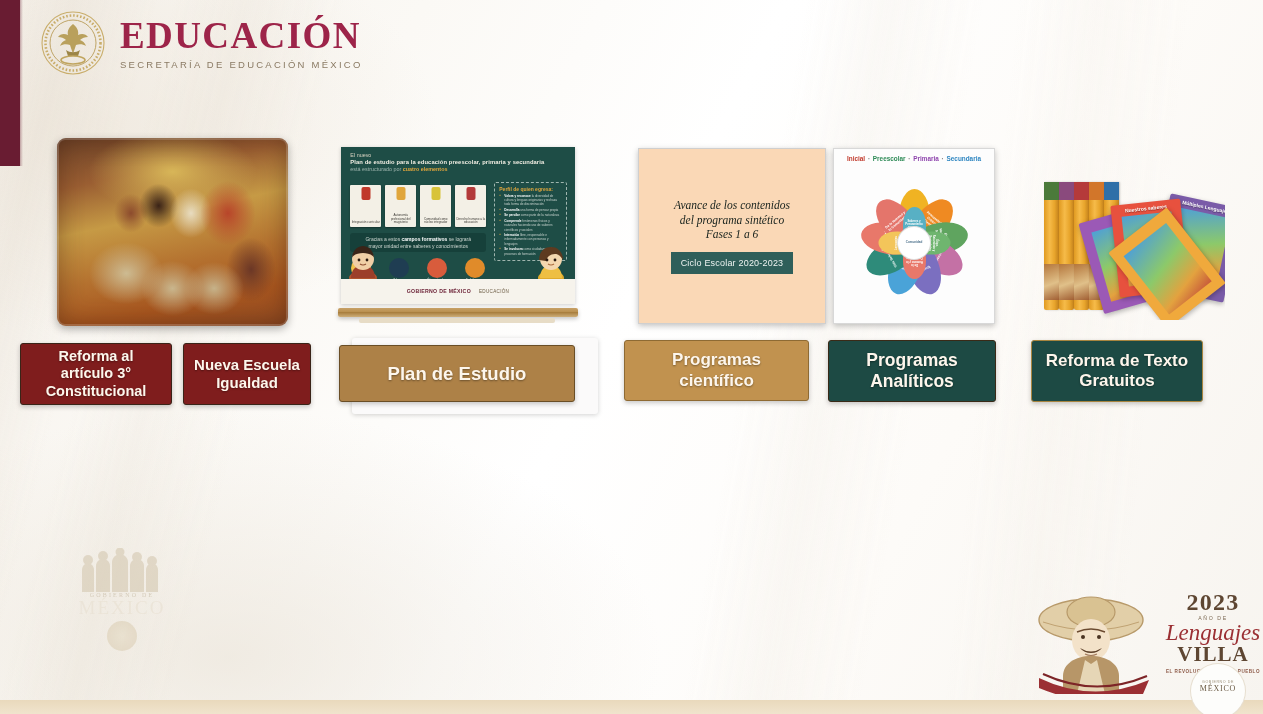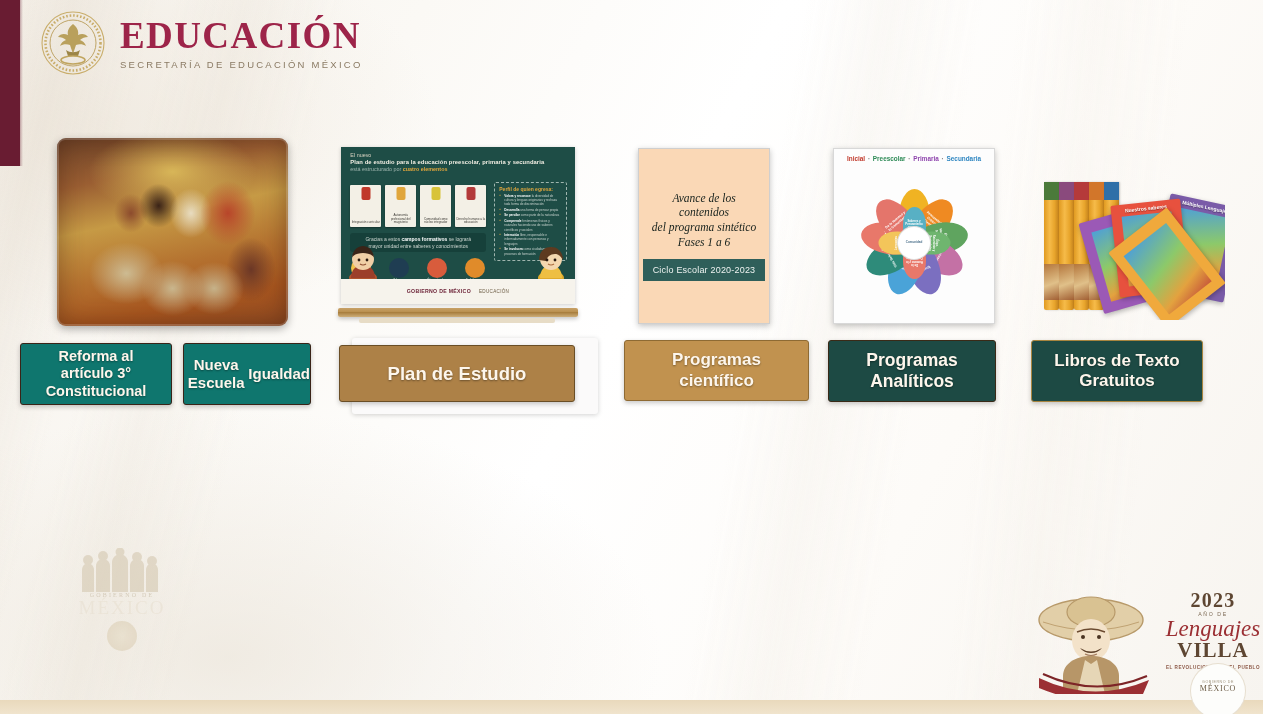--- a/index.html
+++ b/index.html
@@ -35,21 +35,21 @@
   .brand-sub{ font-family:"Liberation Sans", sans-serif; font-size:9.5px; color:#8a7a63;
      letter-spacing:2.25px; margin-top:5px; }
   
   .stage{ position:absolute; }
   .card{
     border-radius:3px; display:flex; align-items:center; justify-content:center;
     text-align:center; color:#fdf6ec; font-weight:bold; line-height:1.18;
     text-shadow:0 1px 2px rgba(0,0,0,.38);
     box-shadow:0 2px 5px rgba(0,0,0,.22);
   }
-  .card.crimson{ background:#0f766e; border:1.5px solid #3a2418; }
+  .card.crimson{ background:#7f1d1d; border:1.5px solid #3a2418; }
   .card.gold{ background:#ad8147; border:1.5px solid #6a4e26; }
   .card.green{ background:#1d4a44; border:1.5px solid #3a2a17; }
   .card.gold-plain{ background:#c1924f; border:1px solid #8e6a33; }
   
   .white-panel{ position:absolute; background:#fbfafa; border-radius:3px;
      box-shadow:0 1px 5px rgba(0,0,0,.18); }
   
   .thumb{ position:absolute; overflow:hidden; }
   
   .mural{ border-radius:9px; box-shadow:0 3px 8px rgba(0,0,0,.3);
@@ -144,21 +144,21 @@
   .gob-watermark{ position:absolute; left:62px; top:548px; width:120px; height:92px; opacity:.5; z-index:4; }
   .gob-watermark .figs{ position:relative; height:44px; }
   .gob-watermark .txt1{ font-size:6px; color:#b8a98f; letter-spacing:2.2px; text-align:center;
      font-family:"Liberation Serif", serif; }
   .gob-watermark .txt2{ font-size:19px; color:#e6ddcd; letter-spacing:2px; text-align:center;
      font-family:"Liberation Serif", serif; line-height:1; }
   .gob-watermark .seal{ width:30px; height:30px; border-radius:50%; margin:4px auto 0;
      background:radial-gradient(circle,#d9c9a4 0%, #cbb68d 55%, #bda878 100%); opacity:.6; }
   .villa{ position:absolute; right:4px; top:582px; width:226px; height:112px; z-index:5; }
   .villa-txt{ position:absolute; left:132px; top:8px; width:96px; text-align:center; }
-  .villa-2023{ font-family:"Liberation Serif", serif; font-size:20px; font-weight:bold; color:#5e4632;
+  .villa-2023{ font-family:"Liberation Serif", serif; font-size:24px; font-weight:bold; color:#5e4632;
      letter-spacing:1.2px; line-height:1; }
   .villa-ano{ font-size:5.2px; color:#7d6a55; letter-spacing:1.6px; margin:1px 0 0; }
   .villa-fran{ font-family:"Liberation Serif", serif; font-style:italic; font-size:23px; color:#9b2f33;
      line-height:.95; margin-top:1px; }
   .villa-villa{ font-family:"Liberation Serif", serif; font-size:21px; font-weight:bold; color:#5e4632;
      letter-spacing:1px; line-height:1; }
   .villa-rev{ font-size:4.6px; font-weight:bold; color:#8d5a48; letter-spacing:.5px; margin-top:4px; }
   .bottom-strip{ position:absolute; left:0; right:0; bottom:0; height:14px;
      background:linear-gradient(to bottom,#e9d9bc,#f0e4cd); z-index:3; }
   .corner-seal{ position:absolute; right:18px; bottom:-4px; width:54px; height:54px; border-radius:50%;
@@ -193,21 +193,21 @@
 
 <div class="stage" style="left:57px; top:138px;">
   <div class="thumb mural" style="left:0; top:0; width:231px; height:188px; position:relative;">
     <div class="mural-inner"></div>
   </div>
   <div class="card crimson" style="position:absolute; left:-37px; top:205px; width:152px; height:62px; font-size:14.5px; flex-direction:column;">
     <div>Reforma al</div>
     <div>artículo 3°</div>
     <div>Constitucional</div>
   </div>
-  <div class="card crimson" style="position:absolute; left:126px; top:205px; width:128px; height:62px; font-size:15px; flex-direction:row;">
+  <div class="card crimson" style="position:absolute; left:126px; top:205px; width:128px; height:62px; font-size:15px; flex-direction:column;">
     <div>Nueva Escuela</div>
     <div>Igualdad</div>
   </div>
 </div>
 
 <div class="white-panel" style="left:352px; top:338px; width:246px; height:76px;"></div>
 
 <div class="stage" style="left:341px; top:147px;">
 
   <div class="thumb info" style="position:relative; left:0; top:0; width:234px; height:157px;">
@@ -296,21 +296,21 @@
     </div>
   </div>
   <div class="podium" style="left:-3px; top:161px; width:240px; height:9px;"></div>
   <div class="podium2" style="left:18px; top:171px; width:196px; height:5px;"></div>
   <div class="card gold" style="position:absolute; left:-2px; top:198px; width:236px; height:57px; font-size:18.5px;">
     <div>Plan de Estudio</div>
   </div>
 </div>
 
 <div class="stage" style="left:638px; top:148px;">
-  <div class="thumb sdoc" style="position:relative; left:0; top:0; width:132px; height:176px;">
+  <div class="thumb sdoc" style="position:relative; left:0; top:0; width:188px; height:176px;">
     <div class="t">
       <div>Avance de los contenidos</div>
       <div>del programa sintético</div>
       <div>Fases 1 a 6</div>
     </div>
     <div class="band">Ciclo Escolar 2020-2023</div>
   </div>
   <div class="card gold-plain" style="position:absolute; left:-14px; top:192px; width:185px; height:61px; font-size:17px; flex-direction:column;">
     <div>Programas</div>
     <div>científico</div>
@@ -413,21 +413,21 @@
     </div>
     <div class="bcover" style="left:85px; top:42px; width:70px; height:92px; transform:rotate(-6deg); background:#e7513e;">
       <div class="art"></div>
       <div class="cap">Nuestros saberes</div>
     </div>
     <div class="bcover" style="left:100px; top:60px; width:74px; height:96px; transform:rotate(-38deg); background:#f0a93c;">
       <div class="art"></div>
     </div>
   </div>
   <div class="card green" style="position:absolute; left:1px; top:180px; width:172px; height:62px; font-size:17px; flex-direction:column; border-color:#a8853f;">
-    <div>Libros de Texto</div>
+    <div>Reforma de Texto</div>
     <div>Gratuitos</div>
   </div>
 </div>
 
 <div class="gob-watermark">
   <div class="figs">
     <svg viewBox="0 0 120 44" width="120" height="44">
       <g fill="#c6b697" opacity=".8">
         <path d="M20 44V22c0-4 3-7 6-7s6 3 6 7v22z"></path>
         <circle cx="26" cy="12" r="5"></circle>

